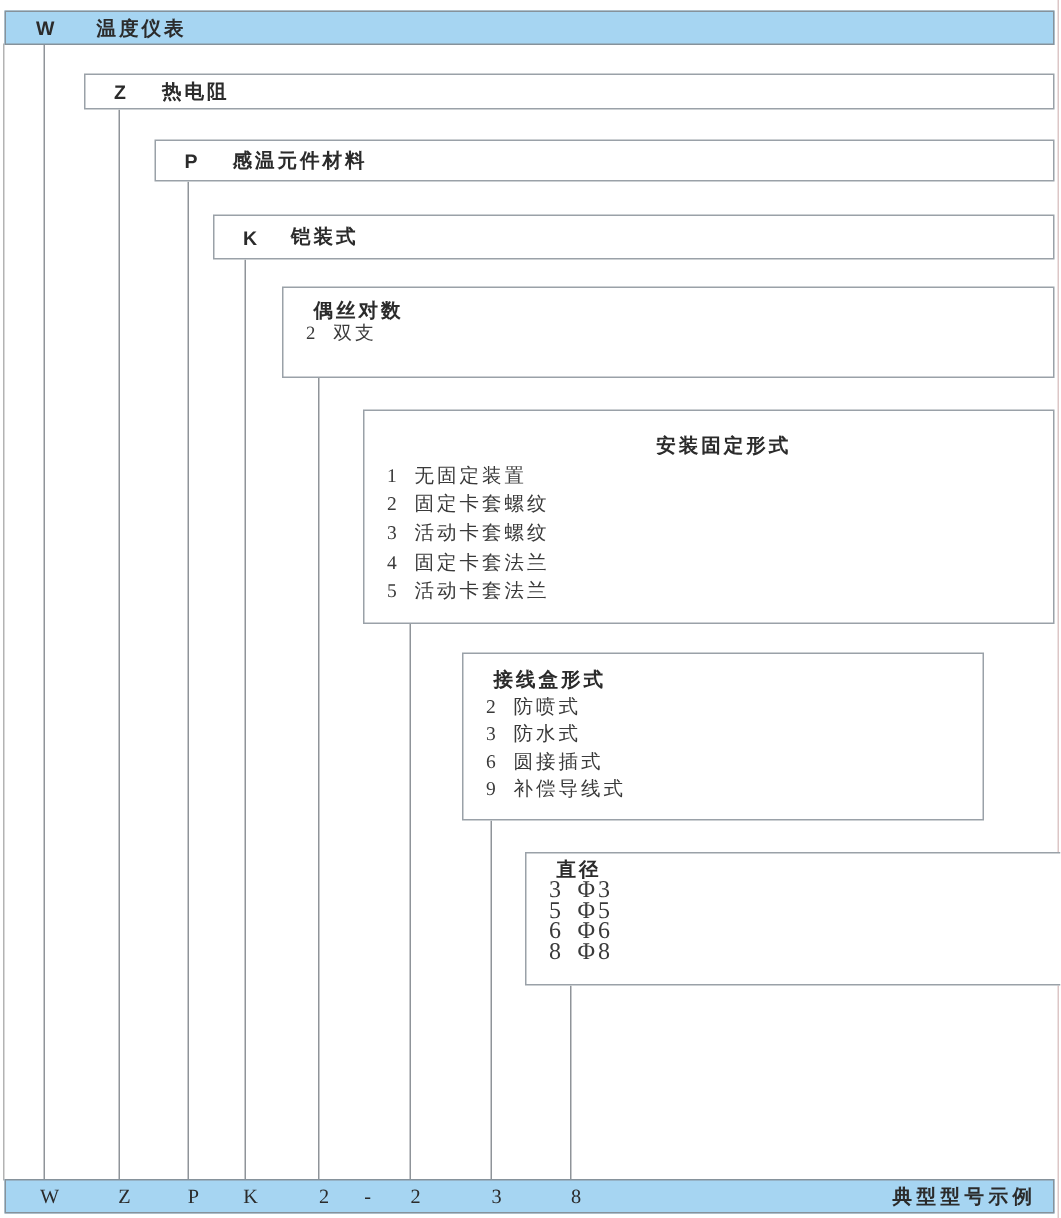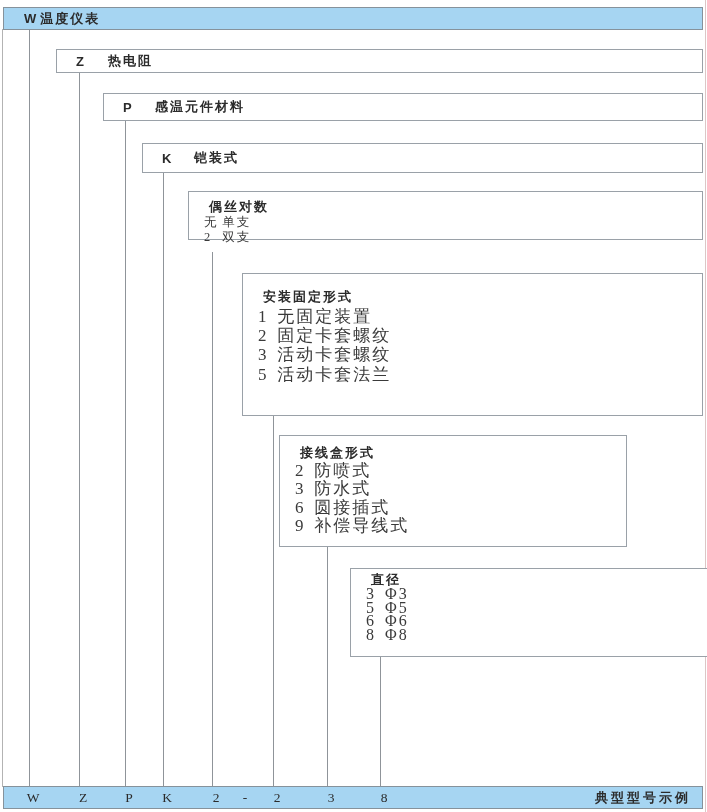--- a/index.html
+++ b/index.html
@@ -18,21 +18,21 @@
     display:flex;align-items:center;
   }
   .bar.top{top:7px;}
   .bar.bottom{top:786px;}
   .bar .code{
     font-family:"Liberation Sans","DejaVu Sans",sans-serif;
     font-weight:bold;font-size:13px;margin-left:20px;
   }
   .bar .label{
     font-family:"Liberation Sans","DejaVu Sans",sans-serif;
-    font-weight:bold;font-size:13px;letter-spacing:2px;margin-left:4px;
+    font-weight:bold;font-size:13px;letter-spacing:2px;margin-left:28px;
   }
   
   .level-box{
     position:absolute;background:#ffffff;border:1px solid #9aa1a8;
     display:flex;align-items:center;box-sizing:border-box;
   }
   .level-box .code{
     font-family:"Liberation Sans","DejaVu Sans",sans-serif;
     font-weight:bold;font-size:13px;margin-left:19px;min-width:12px;
   }
@@ -44,27 +44,27 @@
   .option-box{
     position:absolute;background:#ffffff;border:1px solid #9aa1a8;
     box-sizing:border-box;
   }
   .option-box .title{
     font-family:"Liberation Sans","DejaVu Sans",sans-serif;
     font-weight:bold;font-size:13px;letter-spacing:2px;
     padding-left:20px;
   }
   .option-box .row{
-    padding-left:15px;font-size:17px;letter-spacing:2px;color:#3a3a3a;
+    padding-left:15px;font-size:13px;letter-spacing:2px;color:#3a3a3a;
   }
   .option-box .icode{display:inline-block;min-width:13px;letter-spacing:0;}
   
   .box-pairs .title{padding-top:6px;line-height:17px;}
   .box-pairs .row{line-height:15px;font-size:12.5px;}
-  .box-mount .title{padding-top:12px;line-height:21px;}
+  .box-mount .title{padding-top:12px;line-height:21px;text-align:center;}
   .box-mount .row{line-height:19.2px;}
   .box-junction .title{padding-top:7px;line-height:19px;}
   .box-junction .row{line-height:18.4px;}
   .box-diameter .title{padding-top:3px;line-height:15px;}
   .box-diameter .row{line-height:13.6px;font-size:16px;}
   
   .vline{position:absolute;width:1px;background:#8f9499;}
   .edge-left{position:absolute;left:2px;top:29px;width:1px;height:758px;background:#b3b3b3;}
   .edge-right{position:absolute;left:705px;top:0;width:1px;height:812px;background:#dcc6c6;}
   
@@ -107,26 +107,22 @@
   <div class="level-box" style="left:103px;top:93px;width:600px;height:28px">
     <span class="code">P</span>
     <span class="label">感温元件材料</span>
   </div>
 
   <div class="level-box" style="left:142px;top:143px;width:561px;height:30px">
     <span class="code">K</span>
     <span class="label">铠装式</span>
   </div>
 
-  <div class="option-box box-pairs" style="left:188px;top:191px;width:515px;height:49px">
+  <div class="option-box box-pairs" style="left:188px;top:191px;width:515px;height:61px">
     <div class="title">偶丝对数</div>
-    <div class="row">
-      <span class="icode">无</span>
-      <span class="ilabel">单支</span>
-    </div>
     <div class="row">
       <span class="icode">2</span>
       <span class="ilabel">双支</span>
     </div>
   </div>
 
   <div class="option-box box-mount" style="left:242px;top:273px;width:461px;height:143px">
     <div class="title">安装固定形式</div>
     <div class="row">
       <span class="icode">1</span>
@@ -134,26 +130,30 @@
     </div>
     <div class="row">
       <span class="icode">2</span>
       <span class="ilabel">固定卡套螺纹</span>
     </div>
     <div class="row">
       <span class="icode">3</span>
       <span class="ilabel">活动卡套螺纹</span>
     </div>
     <div class="row">
+      <span class="icode">4</span>
+      <span class="ilabel">固定卡套法兰</span>
+    </div>
+    <div class="row">
       <span class="icode">5</span>
       <span class="ilabel">活动卡套法兰</span>
     </div>
   </div>
 
-  <div class="option-box box-junction" style="left:279px;top:435px;width:348px;height:112px">
+  <div class="option-box box-junction" style="left:308px;top:435px;width:348px;height:112px">
     <div class="title">接线盒形式</div>
     <div class="row">
       <span class="icode">2</span>
       <span class="ilabel">防喷式</span>
     </div>
     <div class="row">
       <span class="icode">3</span>
       <span class="ilabel">防水式</span>
     </div>
     <div class="row">

